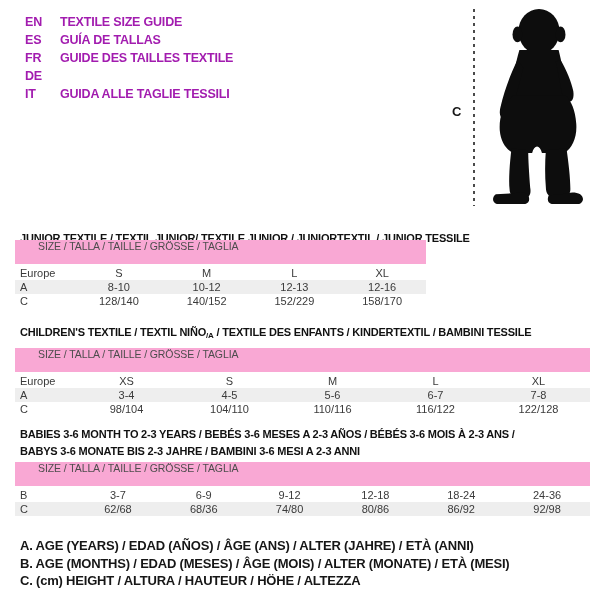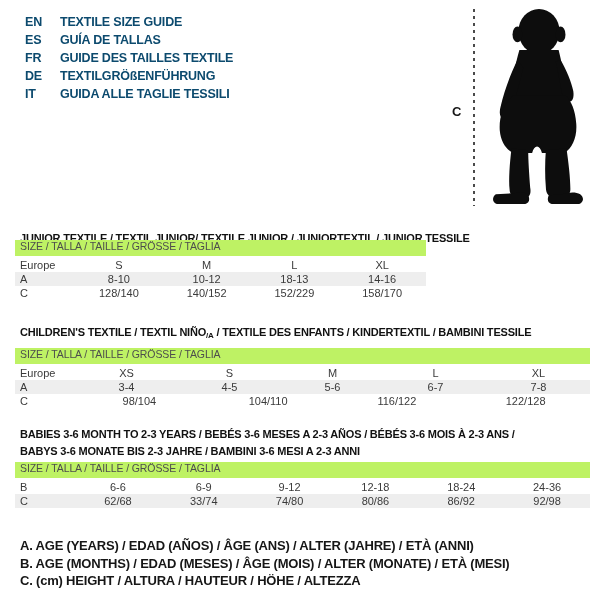--- a/index.html
+++ b/index.html
@@ -4,34 +4,34 @@
 <style>
   html,body{margin:0;padding:0;}
   body{
     width:600px;height:600px;position:relative;background:#ffffff;
     font-family:"Liberation Sans","DejaVu Sans",sans-serif;
     color:#1a1a1a;overflow:hidden;
   }
   
   .legend{position:absolute;top:13px;left:25px;}
   .legend-row{display:flex;height:18px;line-height:18px;
-    font-size:12.5px;font-weight:700;letter-spacing:-0.2px;color:#0c4a6e;}
+    font-size:12.5px;font-weight:700;letter-spacing:-0.2px;color:#a21caf;}
   .legend-code{width:35px;flex:0 0 35px;}
   
   .dash-line{position:absolute;left:473px;top:9px;width:2px;height:197px;
     background:repeating-linear-gradient(to bottom,#4a4a4a 0 3px,transparent 3px 7px);}
   .figure-label{position:absolute;left:452px;top:104px;font-size:13px;font-weight:700;color:#161616;}
   .baby-svg{position:absolute;left:483px;top:5px;}
   
   .tbl-title{position:absolute;left:20px;font-size:11px;font-weight:700;
     letter-spacing:-0.2px;color:#111;white-space:nowrap;}
   .tbl-title .subscr{font-size:8px;vertical-align:-2px;}
   .tbl{position:absolute;left:15px;}
-  .size-bar{height:16px;line-height:13px;background:#bef264;color:#4d4d4d;
-    font-size:10.5px;padding-left:5px;letter-spacing:-0.1px;margin-bottom:2px;}
+  .size-bar{height:24px;line-height:13px;background:#f9a8d4;color:#4d4d4d;
+    font-size:10.5px;padding-left:23px;letter-spacing:-0.1px;margin-bottom:2px;}
   .trow{display:flex;height:14px;line-height:14px;font-size:11px;color:#3a3a3a;align-items:flex-end;}
   .trow.striped{background:#eeeeee;}
   .tlbl{flex:0 0 55px;padding-left:5px;text-align:left;}
   .tcell{flex:1;text-align:center;}
   
   .footnotes{position:absolute;left:20px;top:537px;}
   .footnote{height:17.5px;line-height:17.5px;font-size:13px;font-weight:700;
     letter-spacing:-0.2px;color:#161616;white-space:nowrap;}
 </style>
 </head>
@@ -45,21 +45,20 @@
   <div class="legend-row">
     <span class="legend-code">ES</span>
     <span class="legend-text">GUÍA DE TALLAS</span>
   </div>
   <div class="legend-row">
     <span class="legend-code">FR</span>
     <span class="legend-text">GUIDE DES TAILLES TEXTILE</span>
   </div>
   <div class="legend-row">
     <span class="legend-code">DE</span>
-    <span class="legend-text">TEXTILGRÖßENFÜHRUNG</span>
   </div>
   <div class="legend-row">
     <span class="legend-code">IT</span>
     <span class="legend-text">GUIDA ALLE TAGLIE TESSILI</span>
   </div>
 </div>
 
 <div class="dash-line"></div>
 <div class="figure-label">C</div>
 <svg class="baby-svg" width="112" height="202" viewBox="0 0 112 206" fill="#0d0d0d" xmlns="http://www.w3.org/2000/svg">
@@ -83,22 +82,22 @@
     <span class="tlbl">Europe</span>
     <span class="tcell">S</span>
     <span class="tcell">M</span>
     <span class="tcell">L</span>
     <span class="tcell">XL</span>
   </div>
   <div class="trow striped">
     <span class="tlbl">A</span>
     <span class="tcell">8-10</span>
     <span class="tcell">10-12</span>
-    <span class="tcell">18-13</span>
-    <span class="tcell">14-16</span>
+    <span class="tcell">12-13</span>
+    <span class="tcell">12-16</span>
   </div>
   <div class="trow">
     <span class="tlbl">C</span>
     <span class="tcell">128/140</span>
     <span class="tcell">140/152</span>
     <span class="tcell">152/229</span>
     <span class="tcell">158/170</span>
   </div>
 </div>
 
@@ -118,44 +117,45 @@
     <span class="tcell">3-4</span>
     <span class="tcell">4-5</span>
     <span class="tcell">5-6</span>
     <span class="tcell">6-7</span>
     <span class="tcell">7-8</span>
   </div>
   <div class="trow">
     <span class="tlbl">C</span>
     <span class="tcell">98/104</span>
     <span class="tcell">104/110</span>
+    <span class="tcell">110/116</span>
     <span class="tcell">116/122</span>
     <span class="tcell">122/128</span>
   </div>
 </div>
 
 <div class="tbl-title" style="top:426px;line-height:17px;">
   <div>BABIES 3-6 MONTH TO 2-3 YEARS / BEBÉS 3-6 MESES A 2-3 AÑOS / BÉBÉS 3-6 MOIS À 2-3 ANS /</div>
   <div>BABYS 3-6 MONATE BIS 2-3 JAHRE / BAMBINI 3-6 MESI A 2-3 ANNI</div>
 </div>
 <div class="tbl" style="top:462px;width:575px;">
   <div class="size-bar">SIZE / TALLA / TAILLE / GRÖSSE / TAGLIA</div>
   <div class="trow">
     <span class="tlbl">B</span>
-    <span class="tcell">6-6</span>
+    <span class="tcell">3-7</span>
     <span class="tcell">6-9</span>
     <span class="tcell">9-12</span>
     <span class="tcell">12-18</span>
     <span class="tcell">18-24</span>
     <span class="tcell">24-36</span>
   </div>
   <div class="trow striped">
     <span class="tlbl">C</span>
     <span class="tcell">62/68</span>
-    <span class="tcell">33/74</span>
+    <span class="tcell">68/36</span>
     <span class="tcell">74/80</span>
     <span class="tcell">80/86</span>
     <span class="tcell">86/92</span>
     <span class="tcell">92/98</span>
   </div>
 </div>
 
 <div class="footnotes">
   <div class="footnote">A. AGE (YEARS) / EDAD (AÑOS) / ÂGE (ANS) / ALTER (JAHRE) / ETÀ (ANNI)</div>
   <div class="footnote">B. AGE (MONTHS) / EDAD (MESES) / ÂGE (MOIS) / ALTER (MONATE) / ETÀ (MESI)</div>

